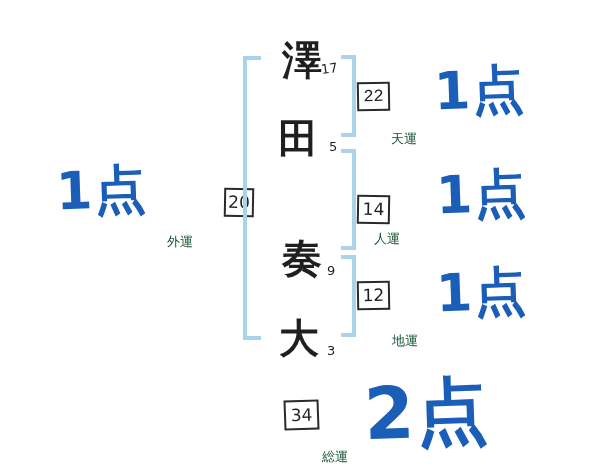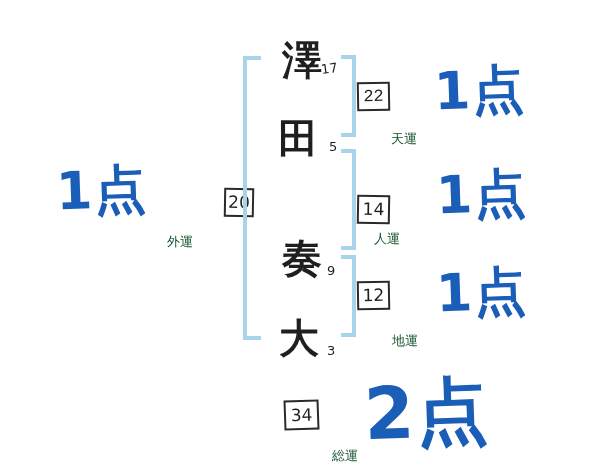--- a/index.html
+++ b/index.html
@@ -74,16 +74,16 @@
 
   <div class="abs vbox" style="left:357px;top:195px;width:29px;height:25px;transform:rotate(1deg);">14</div>
   <div class="abs flabel" style="left:374px;top:192px;">人運</div>
   <div class="abs score score-small" style="left:436px;top:168px;">1点</div>
 
   <div class="abs vbox" style="left:357px;top:281px;width:29px;height:25px;transform:rotate(-1deg);">12</div>
   <div class="abs flabel" style="left:392px;top:294px;">地運</div>
   <div class="abs score score-small" style="left:436px;top:266px;">1点</div>
 
   <div class="abs vbox" style="left:284px;top:400px;width:31px;height:26px;transform:rotate(-2deg);">34</div>
-  <div class="abs flabel" style="left:332px;top:410px;font-family:Liberation Mono, monospace;">総運</div>
+  <div class="abs flabel" style="left:322px;top:410px;">総運</div>
   <div class="abs score score-big" style="left:364px;top:376px;">2点</div>
 
 </div>
 
 </body></html>

